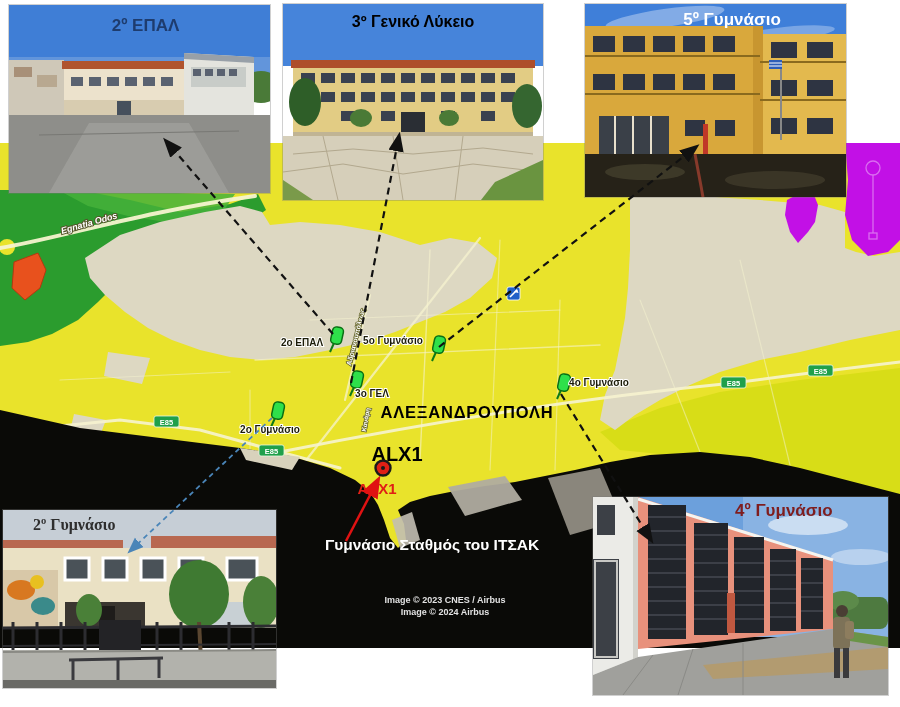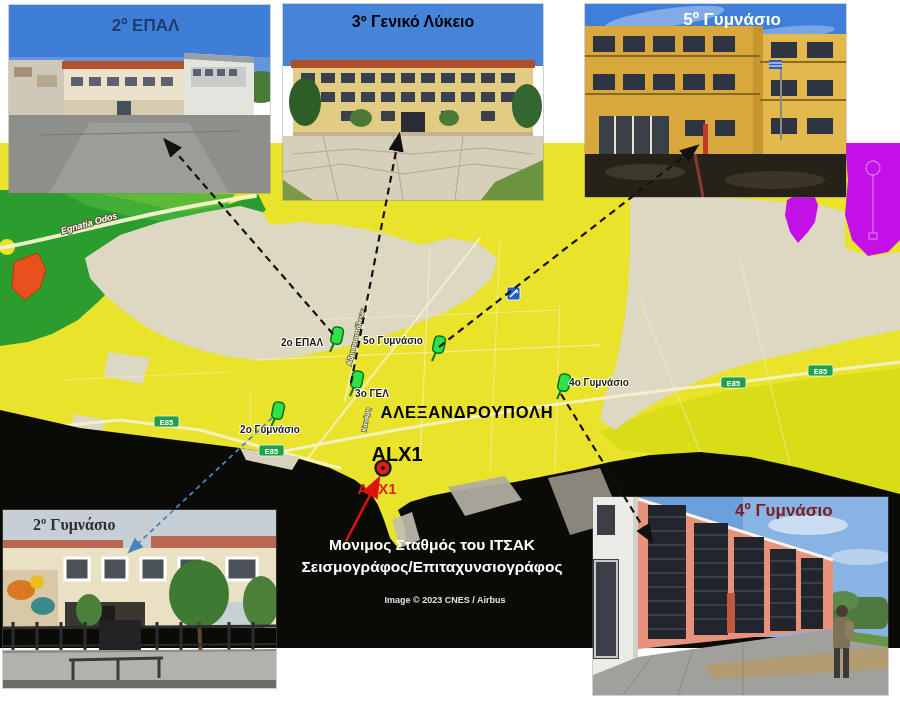--- a/index.html
+++ b/index.html
@@ -136,25 +136,25 @@
 
     <text class="maptext" x="397" y="461" text-anchor="middle" font-size="20" font-weight="bold" fill="#000000">ALX1</text>
     <g>
       <circle cx="383" cy="468" r="7.5" fill="#e02015" stroke="#1a1a1a" stroke-width="2.4"></circle>
       <circle cx="383" cy="468" r="2" fill="#1a1a1a"></circle>
     </g>
     <text class="maptext" x="377" y="494" text-anchor="middle" font-size="15" font-weight="bold" fill="#e02015">ΑΛΧ1</text>
   </svg>
 
   <div id="caption">
-    <div>Μόνιμος Σταθμός του ΙΤΣΑΚ</div>
-    <div>Σεισμογράφος/Επιταχυνσιογράφος</div>
+    <div>Γυμνάσιο Σταθμός του ΙΤΣΑΚ</div>
   </div>
   <div id="attribution">
     <div>Image © 2023 CNES / Airbus</div>
+    <div>Image © 2024 Airbus</div>
   </div>
 
   <div class="photo" style="left:9px;top:5px;width:261px;height:188px;">
     <svg width="261" height="188">
       <rect width="261" height="75" fill="#3f7ed6"></rect>
       <rect y="52" width="261" height="23" fill="#7fa8e0" opacity="0.55"></rect>
       <rect x="0" y="55" width="55" height="55" fill="#cfc8b8"></rect>
       <rect x="5" y="62" width="18" height="10" fill="#a89078"></rect>
       <rect x="28" y="70" width="20" height="12" fill="#b8a890"></rect>
       <ellipse cx="100" cy="80" rx="18" ry="13" fill="#3a6e30"></ellipse>

